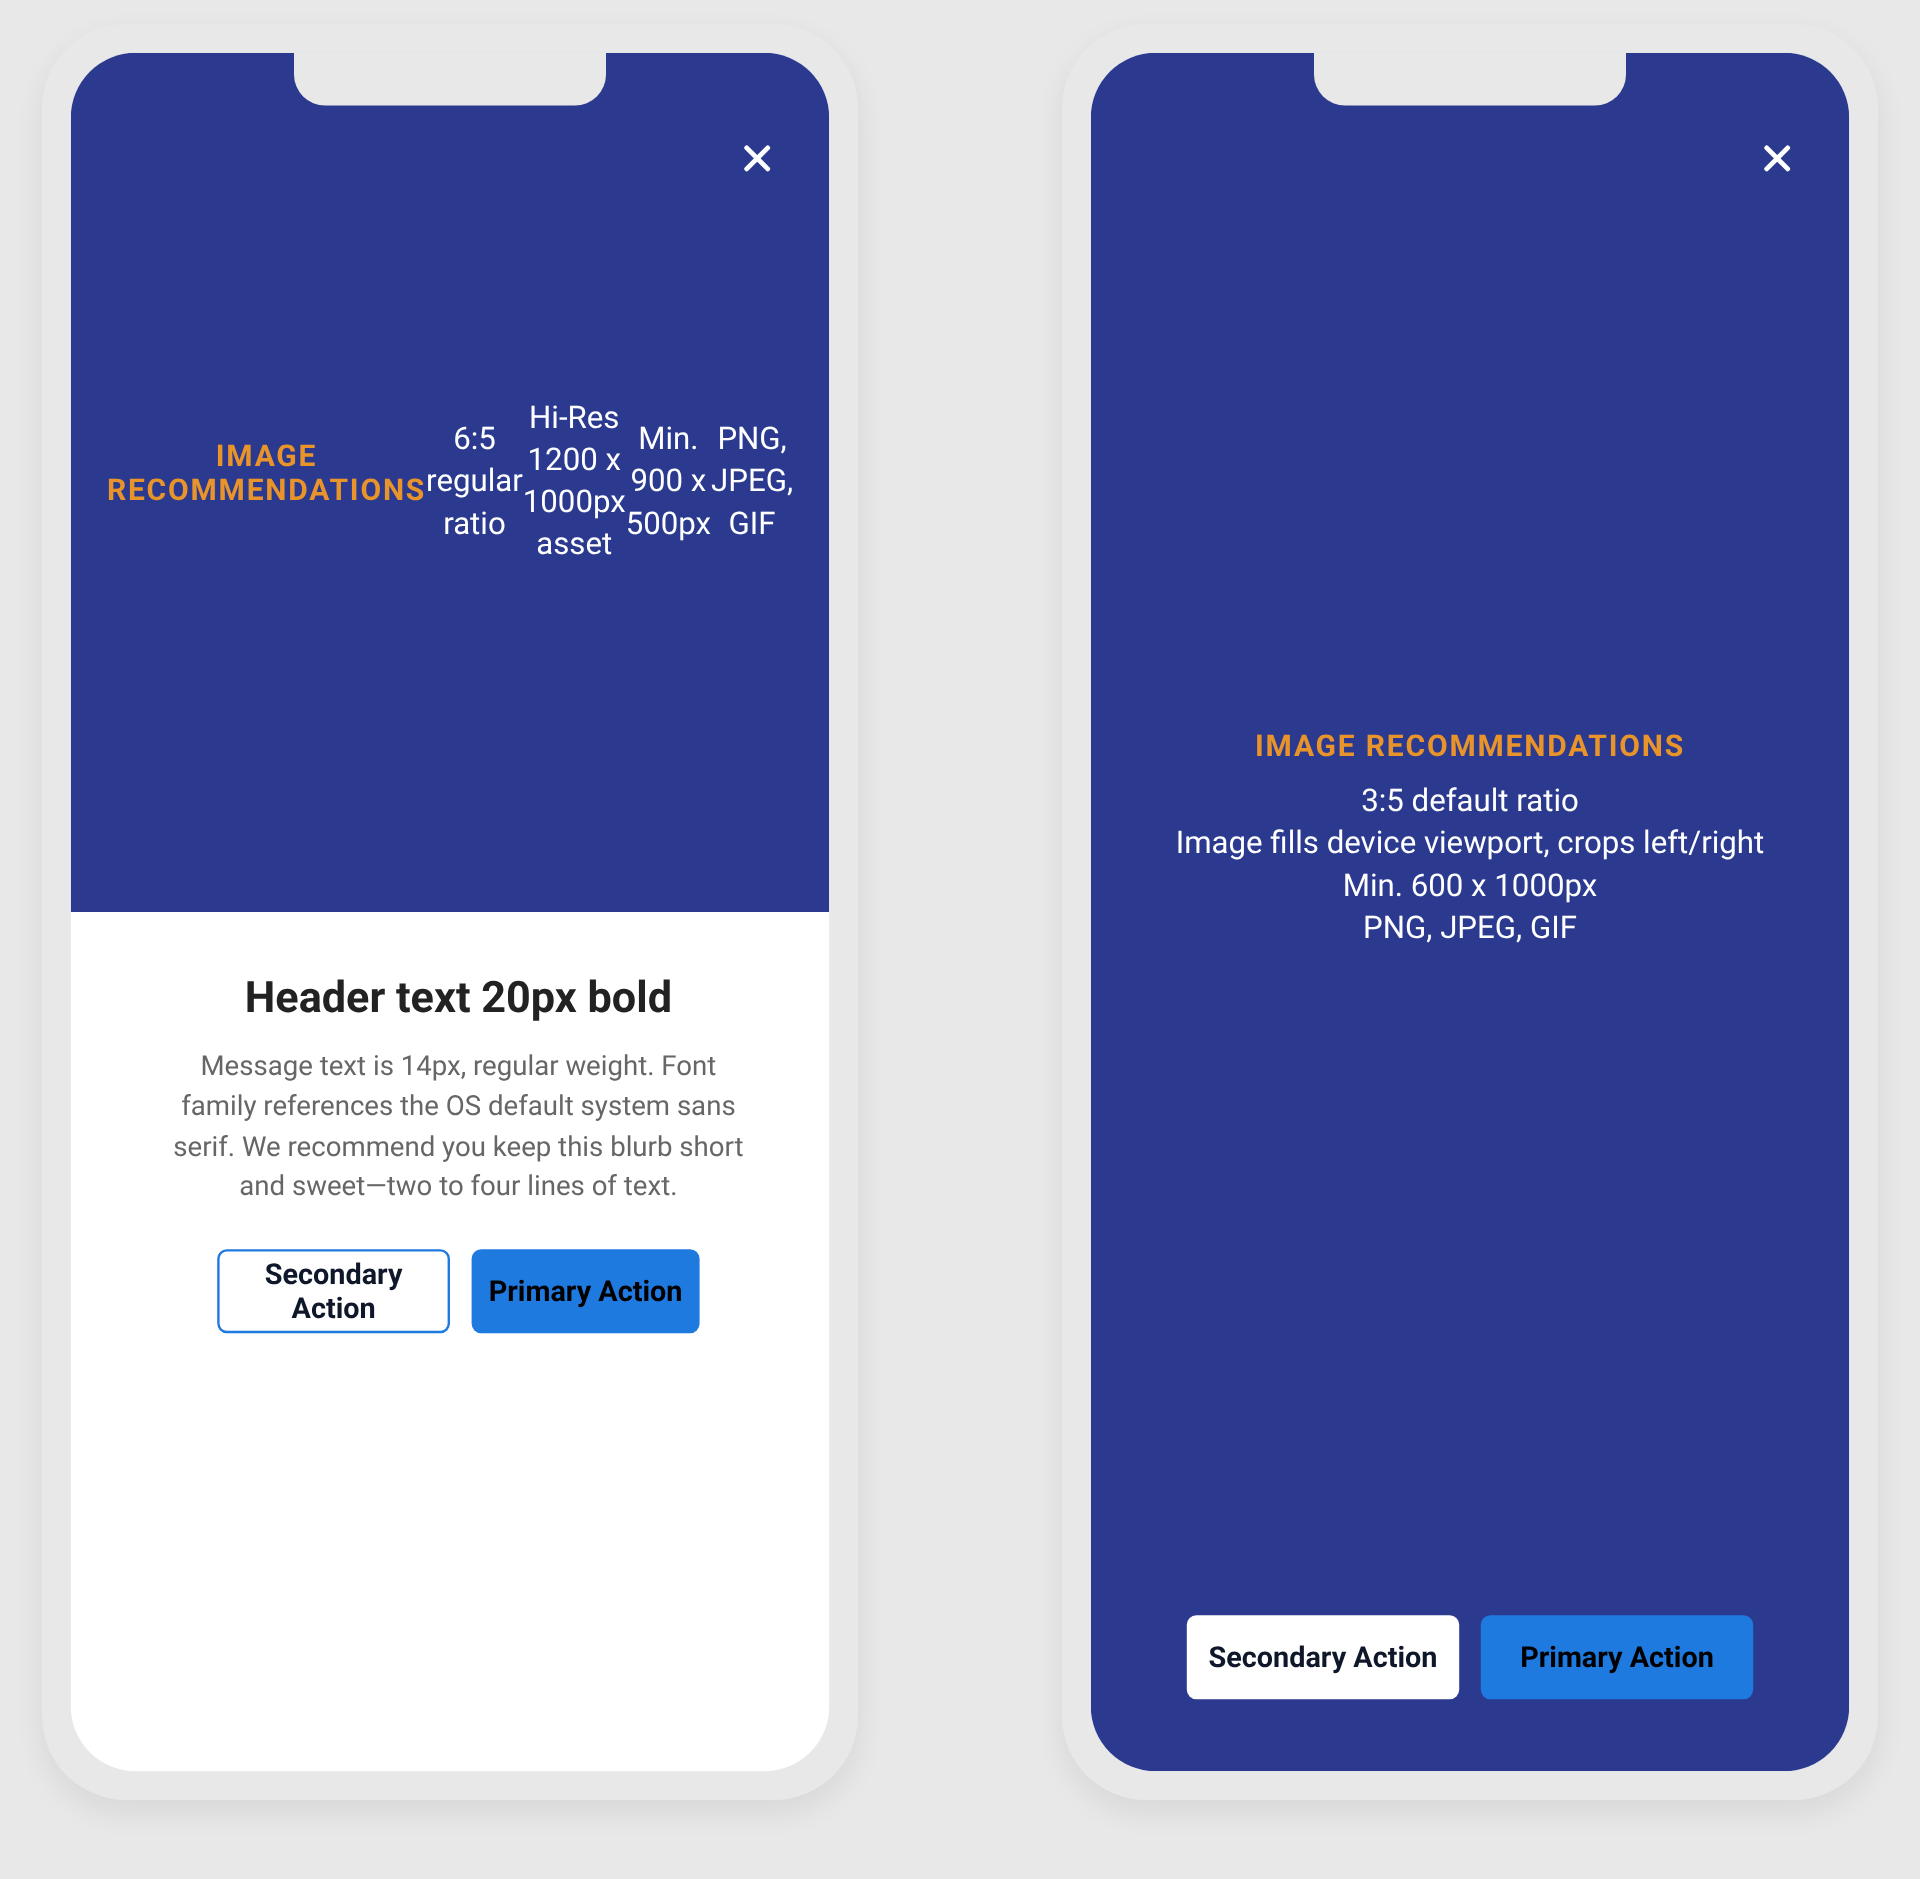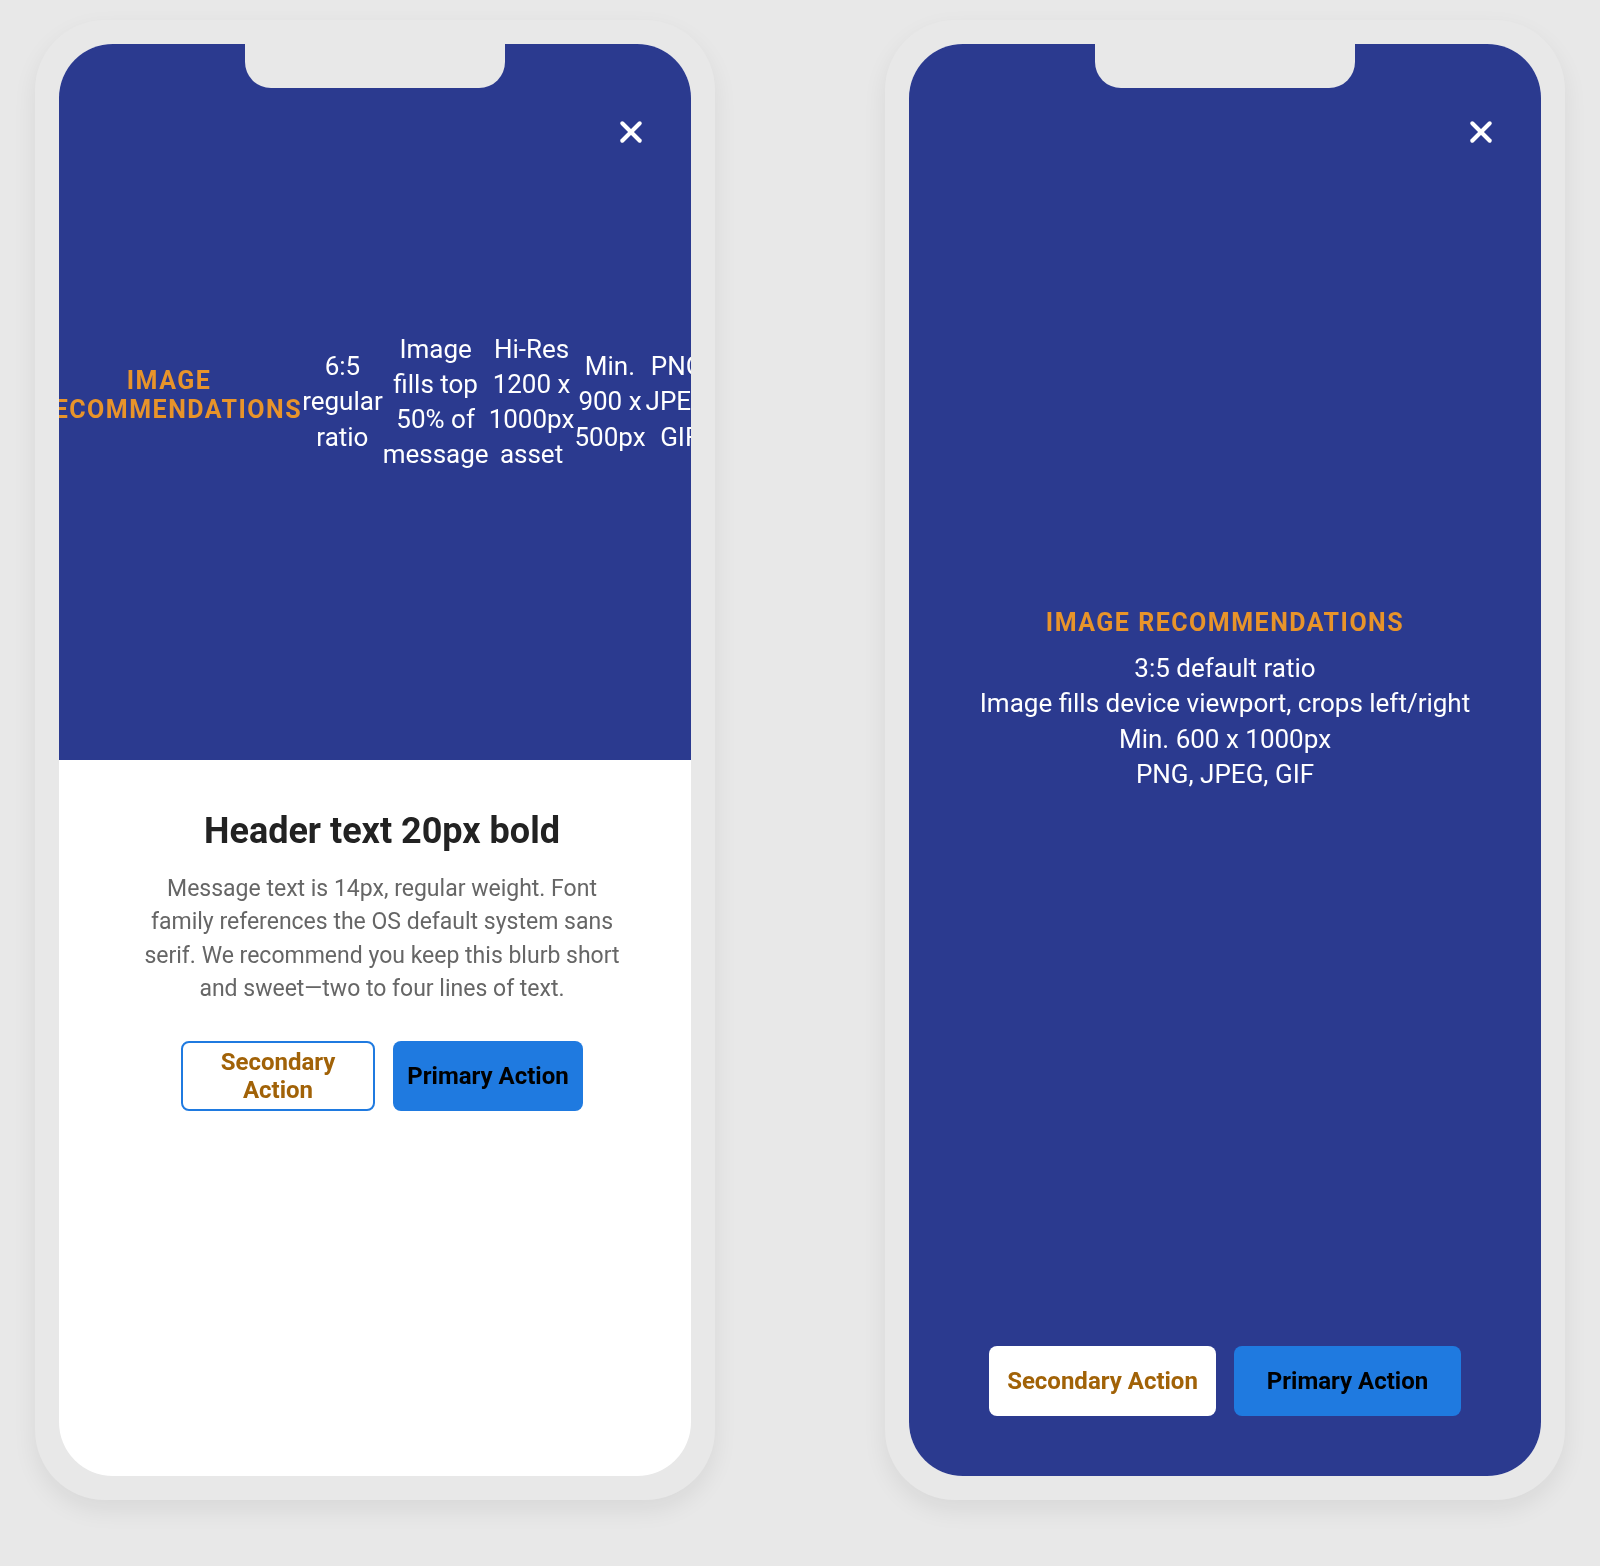--- a/index.html
+++ b/index.html
@@ -119,21 +119,21 @@
     border-radius: 8px;
     font-size: 24px;
     font-weight: 700;
     display: flex;
     align-items: center;
     justify-content: center;
     cursor: pointer;
   }
   .btn.secondary {
     background: #fff;
-    color: #a16207;
+    color: #0f172a;
     border: 2px solid #1f7ae0;
   }
   .btn.secondary.no-border { border: none; }
   .btn.primary {
     background: #1f7ae0;
     color: #000000;
     border: none;
   }
 </style>
 </head>
@@ -146,21 +146,20 @@
       <span>
         <svg viewBox="0 0 24 24" fill="none" stroke="#fff" stroke-width="3.2" stroke-linecap="round">
             <line x1="5" y1="5" x2="19" y2="19"></line>
             <line x1="19" y1="5" x2="5" y2="19"></line>
           </svg>
       </span>
     </div>
     <div class="image-area half">
       <div class="recs-title">IMAGE RECOMMENDATIONS</div>
       <div class="recs-line">6:5 regular ratio</div>
-      <div class="recs-line">Image fills top 50% of message</div>
       <div class="recs-line">Hi-Res 1200 x 1000px asset</div>
       <div class="recs-line">Min. 900 x 500px</div>
       <div class="recs-line">PNG, JPEG, GIF</div>
     </div>
     <div class="content-area">
       <div class="header-text">Header text 20px bold</div>
       <div class="message-text">Message text is 14px, regular weight. Font family references the OS default system sans serif. We recommend you keep this blurb short and sweet—two to four lines of text.</div>
       <div class="button-row">
         <div class="btn secondary">
           <span>Secondary Action</span>

